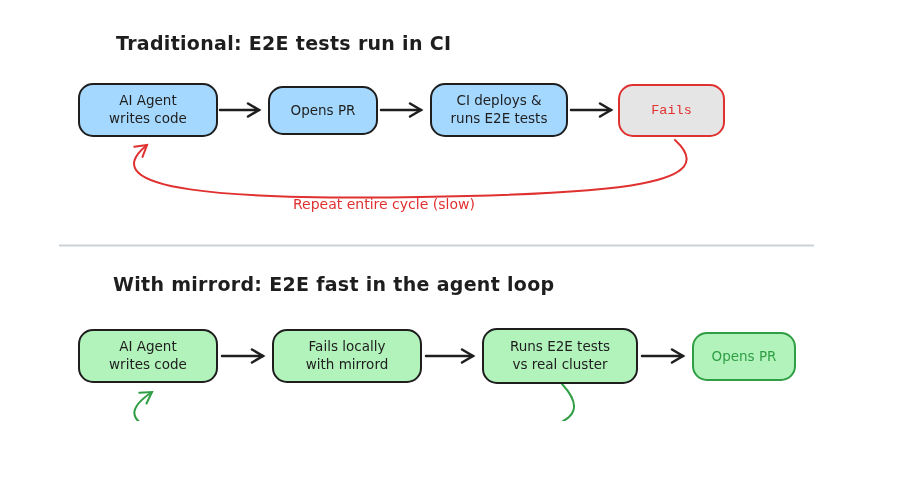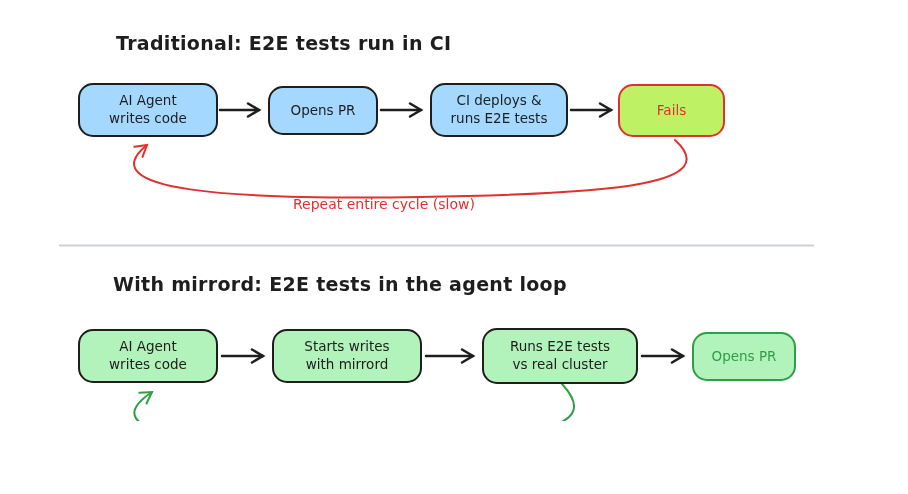--- a/index.html
+++ b/index.html
@@ -36,21 +36,21 @@
     justify-content: center;
     text-align: center;
     font-size: 13.5px;
     line-height: 1.3;
     color: #1e1e1e;
     white-space: pre-line;
     padding: 2px 6px;
   }
   .fill-blue  { background: #a5d8ff; }
   .fill-green { background: #b2f2bb; }
-  .node-red   { background: #bef264; border-color: #e03131; color: #e03131; }
+  .node-red   { background: #e5e5e5; border-color: #e03131; color: #e03131; font-family: Liberation Mono, monospace; }
   .node-green-outline { background: #b2f2bb; border-color: #2f9e44; color: #2f9e44; }
 
   
   #node-t1 { left:  78px; top: 83px; width: 140px; height: 54px; }
   #node-t2 { left: 268px; top: 86px; width: 110px; height: 49px; }
   #node-t3 { left: 430px; top: 83px; width: 138px; height: 54px; }
   #node-t4 { left: 618px; top: 84px; width: 107px; height: 53px; }
 
   
   #node-b1 { left:  78px; top: 329px; width: 140px; height: 54px; }
@@ -120,28 +120,28 @@
   <div class="node fill-blue" id="node-t3">
     <span>CI deploys &amp;
 runs E2E tests</span>
   </div>
   <div class="node node-red" id="node-t4">
     <span>Fails</span>
   </div>
 
   <div class="loop-label" id="label-slow">Repeat entire cycle (slow)</div>
 
-  <div class="section-title" id="title-mirrord">With mirrord: E2E tests in the agent loop</div>
+  <div class="section-title" id="title-mirrord">With mirrord: E2E fast in the agent loop</div>
 
   <div class="node fill-green" id="node-b1">
     <span>AI Agent
 writes code</span>
   </div>
   <div class="node fill-green" id="node-b2">
-    <span>Starts writes
+    <span>Fails locally
 with mirrord</span>
   </div>
   <div class="node fill-green" id="node-b3">
     <span>Runs E2E tests
 vs real cluster</span>
   </div>
   <div class="node node-green-outline" id="node-b4">
     <span>Opens PR</span>
   </div>
 

